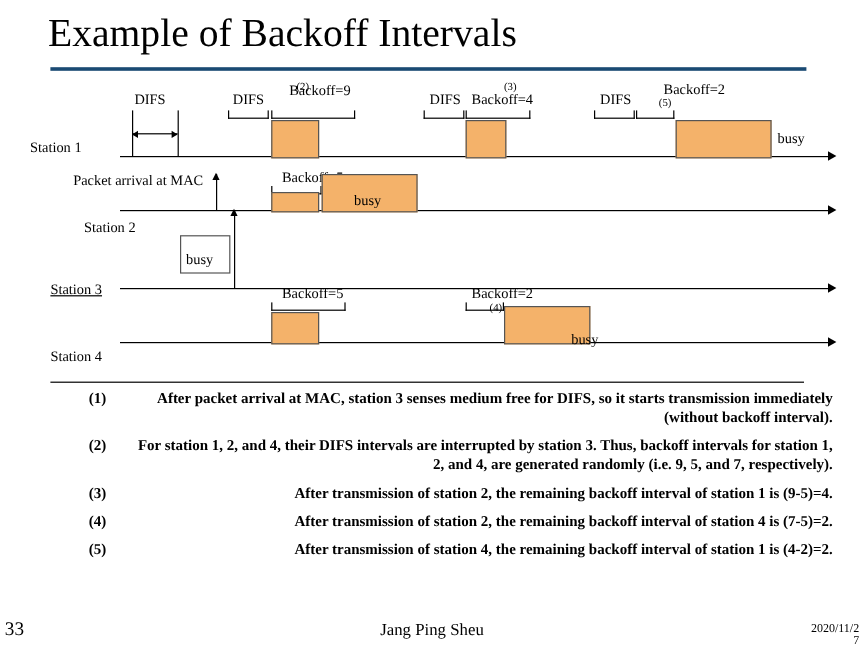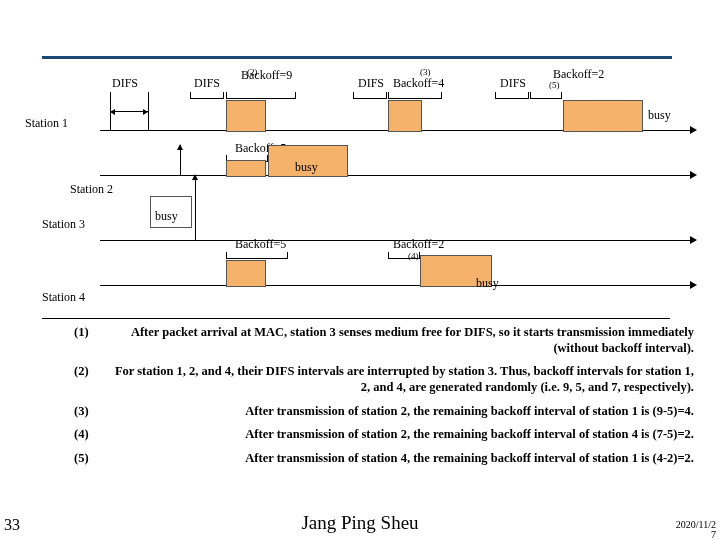--- a/index.html
+++ b/index.html
@@ -144,36 +144,37 @@
     left: 4px;
     bottom: 6px;
     font-size: 16px;
   }
   .footer {
     position: absolute;
     left: 0;
     bottom: 6px;
     width: 720px;
     text-align: center;
-    font-size: 19px;
+    font-size: 14px;
   }
   .date {
     position: absolute;
     right: 4px;
     bottom: 0;
     font-size: 10px;
     line-height: 1;
     text-align: right;
   }
 </style>
 </head>
 <body>
 
 <div class="slide">
 
+  <div class="title">Example of Backoff Intervals</div>
   <div class="thickline"></div>
 
   <div class="diagram">
 
     <div class="lbl" style="left:25px; top:116px;">Station 1</div>
     <div class="baseline" style="left:100px; top:130px; width:590px;"></div>
     <div class="arrowR" style="left:690px; top:126px;"></div>
 
     <div class="lbl" style="left:112px; top:76px;">DIFS</div>
     <div class="lbl" style="left:194px; top:76px;">DIFS</div>
@@ -200,29 +201,30 @@
 
     <div class="difsbrk" style="left:495px; top:92px; width:32px;"></div>
     <div class="difsbrk" style="left:530px; top:92px; width:30px;"></div>
     <div class="pktbox" style="left:563px; top:100px; width:78px; height:30px;"></div>
     <div class="lbl" style="left:648px; top:108px;">busy</div>
 
     <div class="lbl" style="left:42px; top:182px;margin-left:28px;">Station 2</div>
     <div class="baseline" style="left:100px; top:175px; width:590px;"></div>
     <div class="arrowR" style="left:690px; top:171px;"></div>
 
+    <div class="lbl" style="left:61px; top:143px;">Packet arrival at MAC</div>
     <div class="uparrow" style="left:180px; top:145px; height:30px;"></div>
 
     <div class="lbl" style="left:235px; top:141px;">Backoff=5</div>
     <div class="difsbrk" style="left:226px; top:155px; width:40px;"></div>
     <div class="pktbox" style="left:226px; top:160px; width:38px; height:15px;"></div>
     <div class="pktbox" style="left:268px; top:145px; width:78px; height:30px;"></div>
     <div class="lbl" style="left:295px; top:160px;">busy</div>
 
-    <div class="lbl" style="left:42px; top:217px;">Station 3</div>
+    <div class="lbl" style="left:42px; top:234px;text-decoration:underline;">Station 3</div>
     <div class="baseline" style="left:100px; top:240px; width:590px;"></div>
     <div class="arrowR" style="left:690px; top:236px;"></div>
 
     <div class="small" style="left:162px; top:195px;">(1)</div>
     <div class="pktbox" style="left:150px; top:196px; width:40px; height:30px; background:#fff;"></div>
     <div class="lbl" style="left:155px; top:209px;">busy</div>
     <div class="uparrow" style="left:195px; top:175px; height:65px;"></div>
 
     <div class="lbl" style="left:42px; top:290px;">Station 4</div>
     <div class="baseline" style="left:100px; top:285px; width:590px;"></div>

